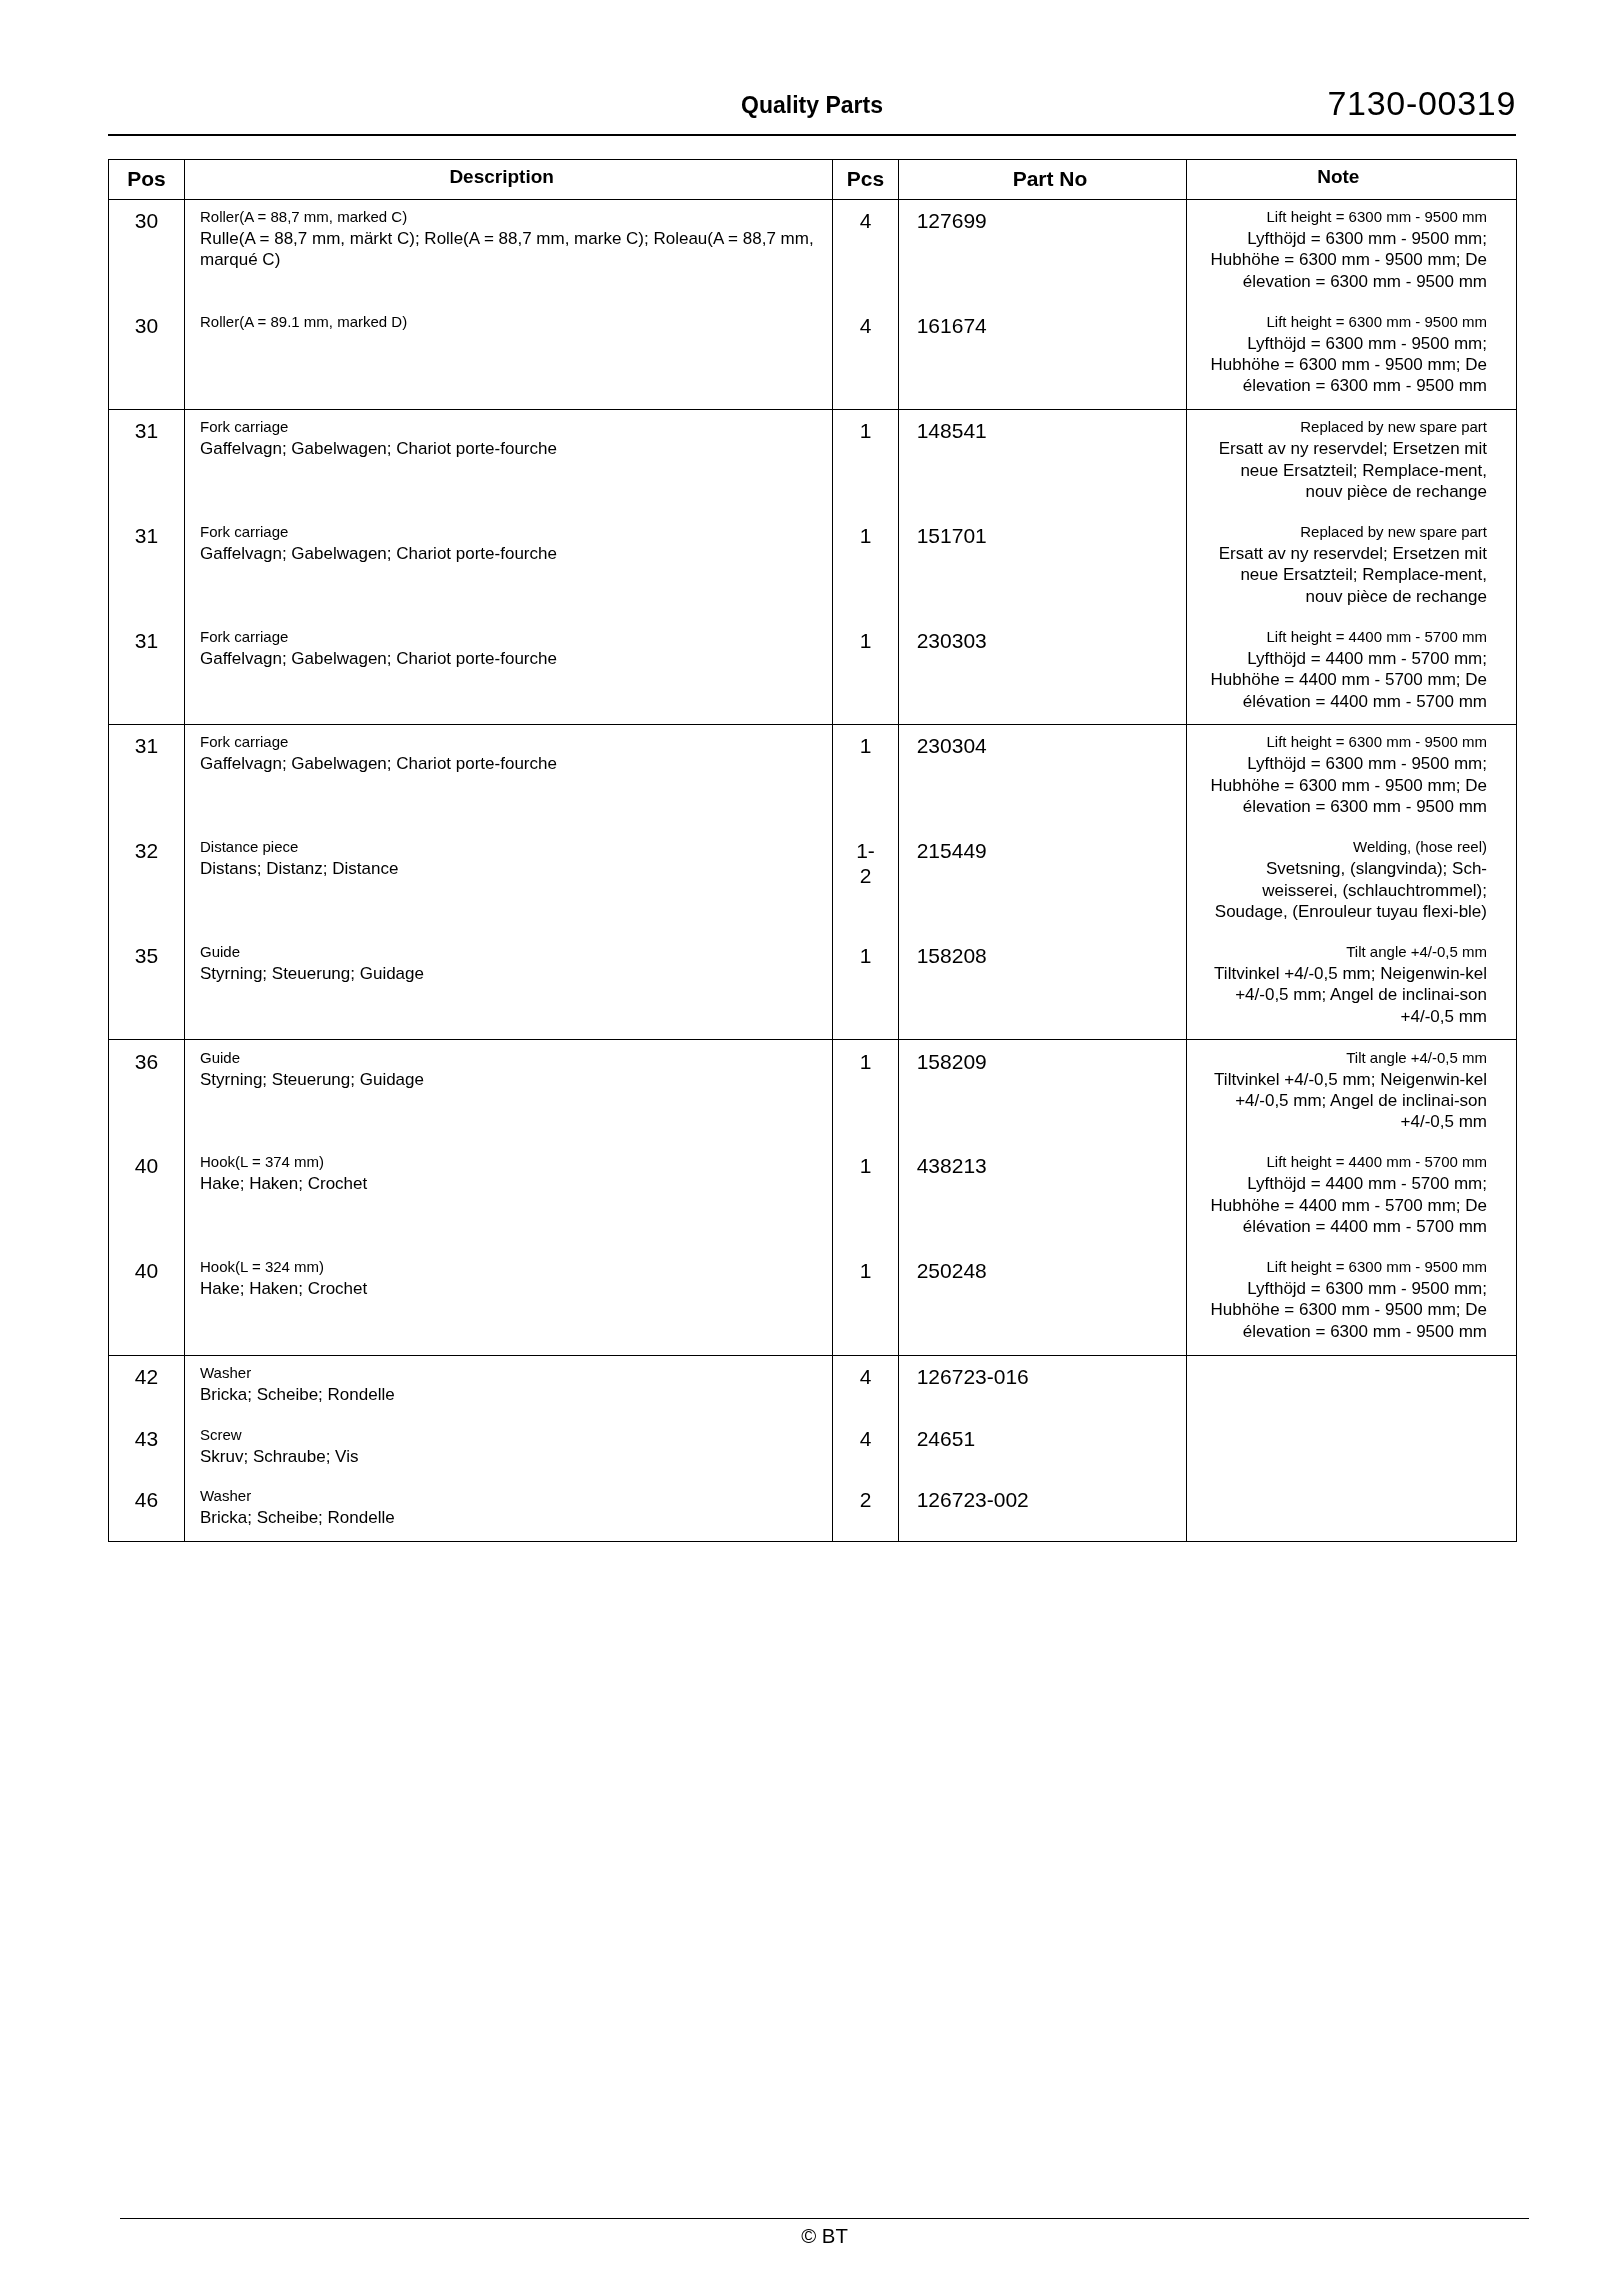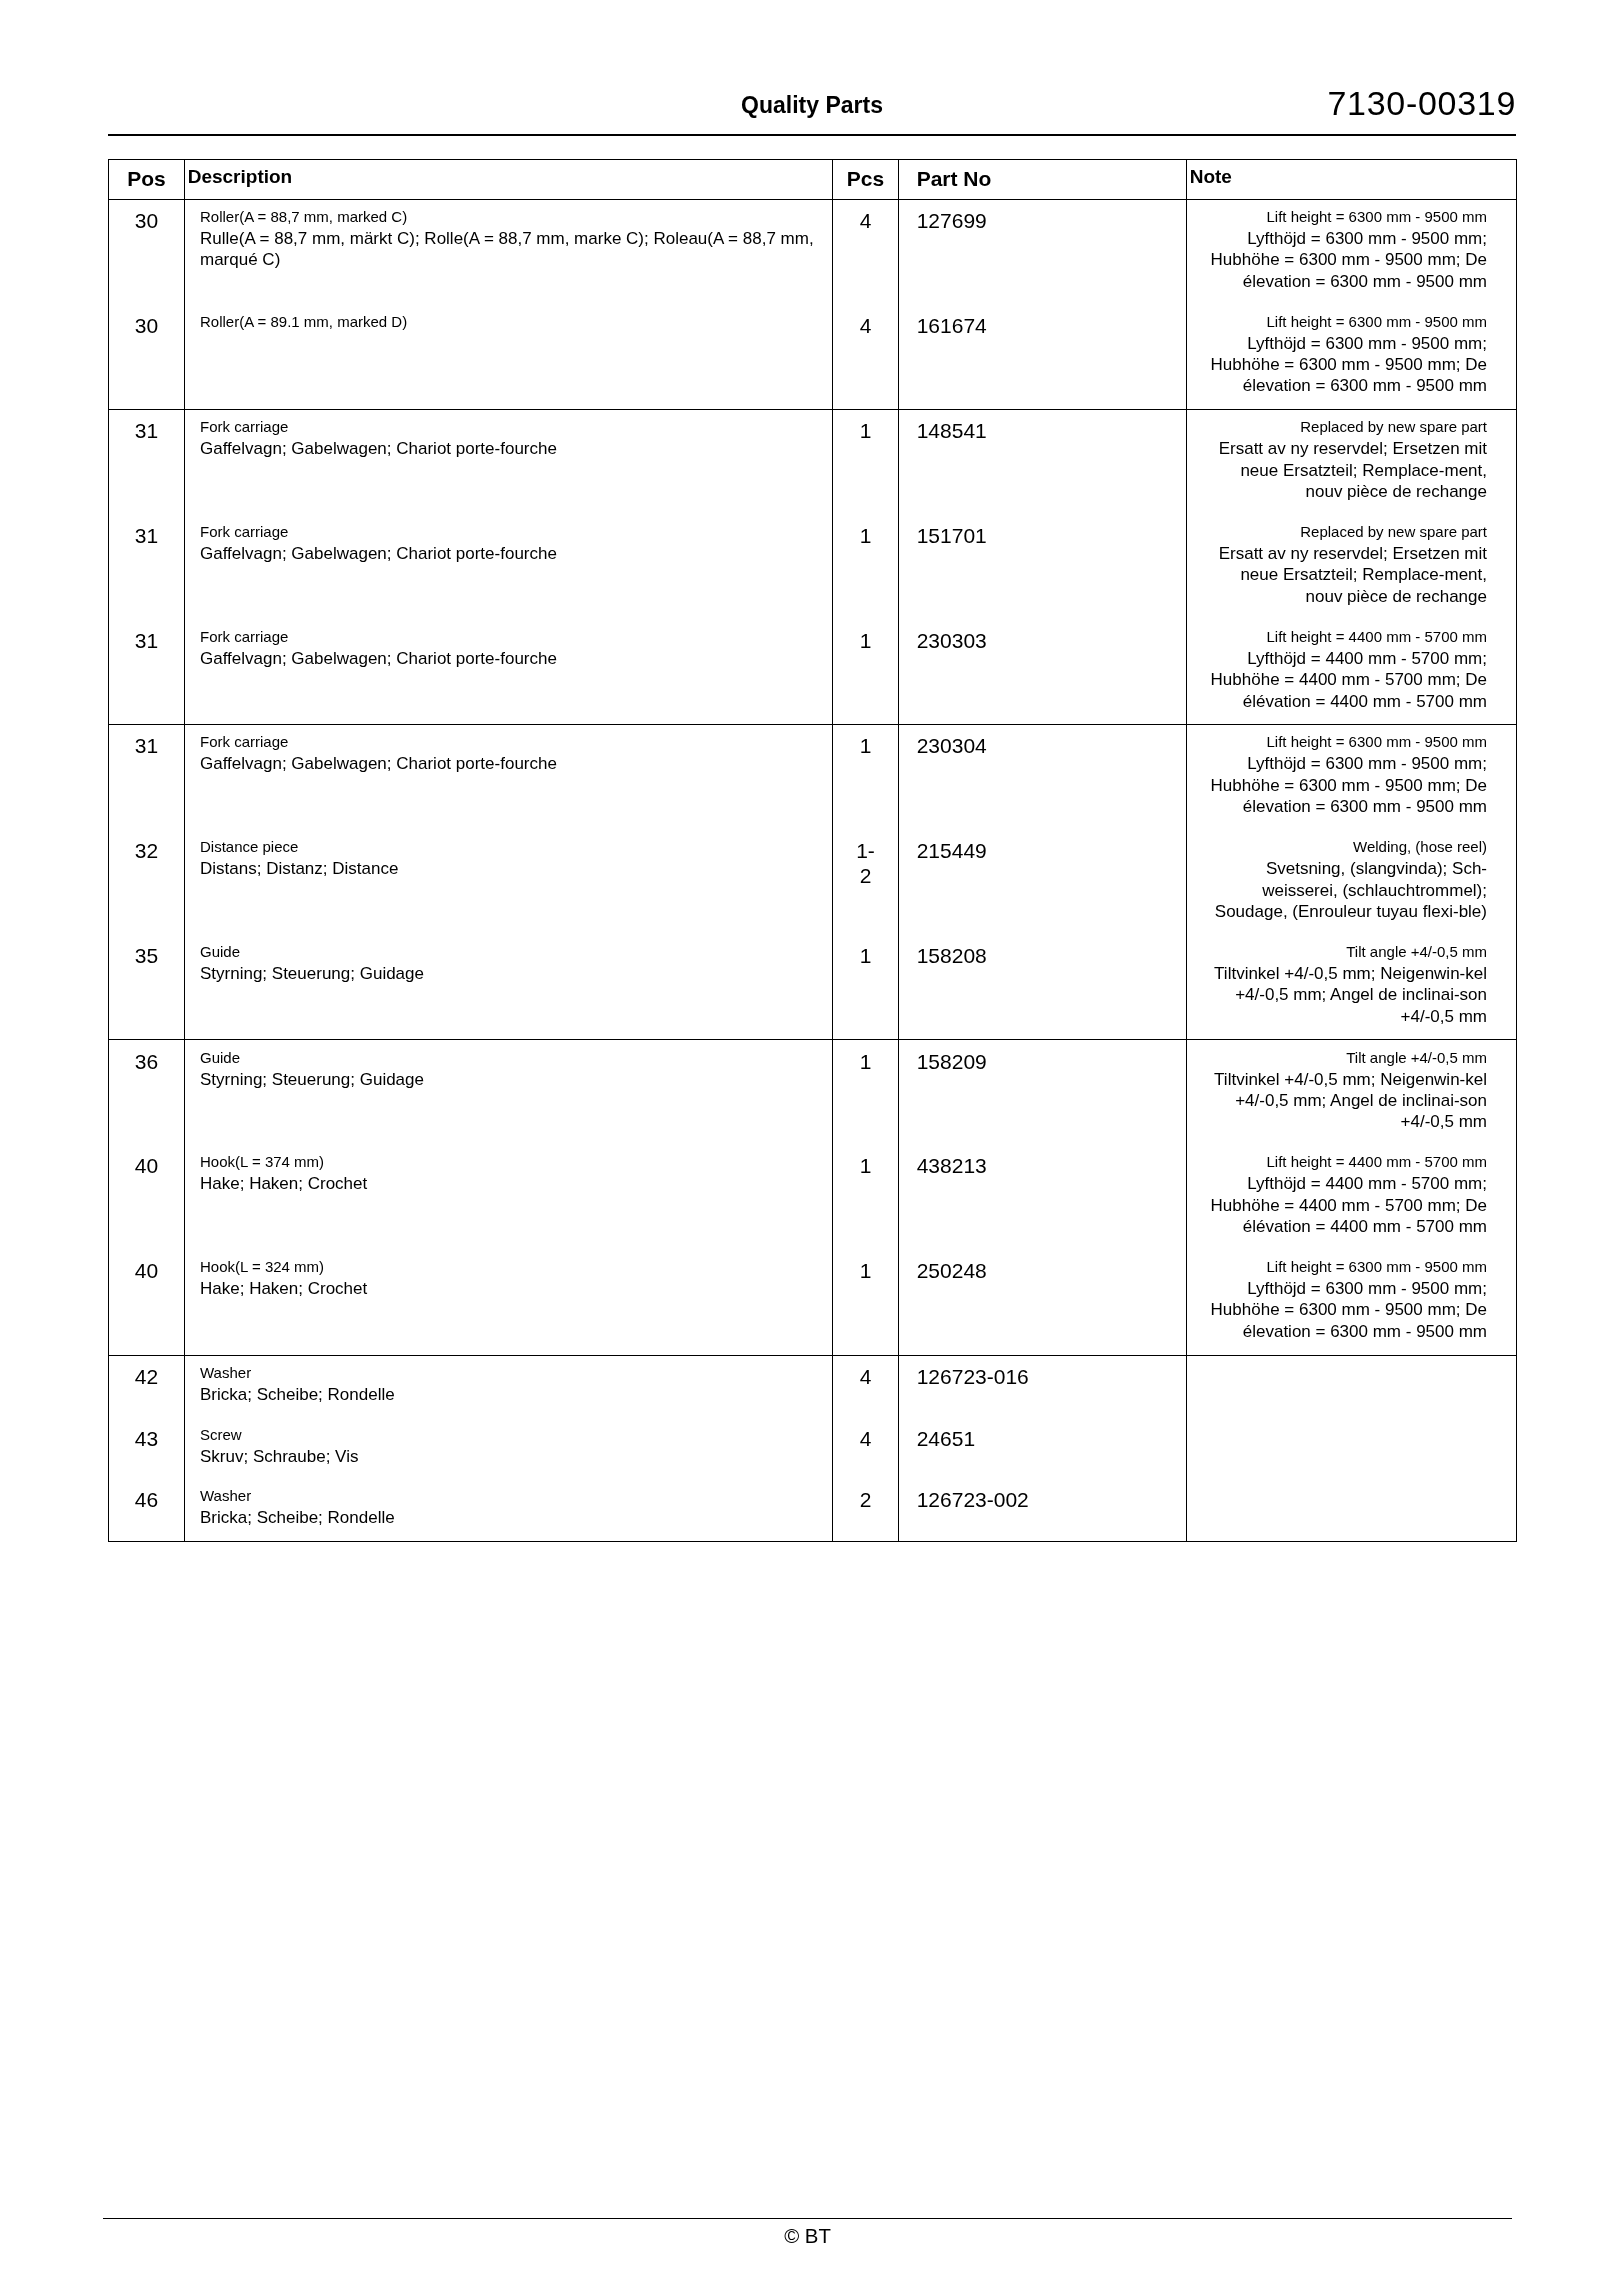--- a/index.html
+++ b/index.html
@@ -60,21 +60,21 @@
     border-right: 1.4px solid #000;
     padding: 8.2px 6.8px 12.3px 15px;
   }
   .cell.note { border-right: none; text-align: right; }
   .thead {
     border-bottom: 1.4px solid #000;
     font-weight: bold;
   }
   .thead .cell {
     padding: 6.1px 2.7px 7.5px 2.7px;
-    text-align: left;
+    text-align: center;
     font-size: 19px;
   }
   .tgroup + .tgroup { border-top: 1.4px solid #000; }
   .cell.pos {
     text-align: center;
     padding-left: 2.7px;
     padding-right: 2.7px;
     font-size: 21px;
     line-height: 1.2;
   }
@@ -98,21 +98,21 @@
     line-height: 1.2;
   }
   .sub {
     font-size: 17px;
     line-height: 1.26;
     margin-top: 2px;
   }
   
   .pagefooter {
     position: absolute;
-    left: 103px;
+    left: 120px;
     top: 2218px;
     width: 1409px;
     border-top: 1.4px solid #000;
   }
   .copyright {
     text-align: center;
     font-size: 20.4px;
     padding-top: 5.5px;
   }
 </style>

